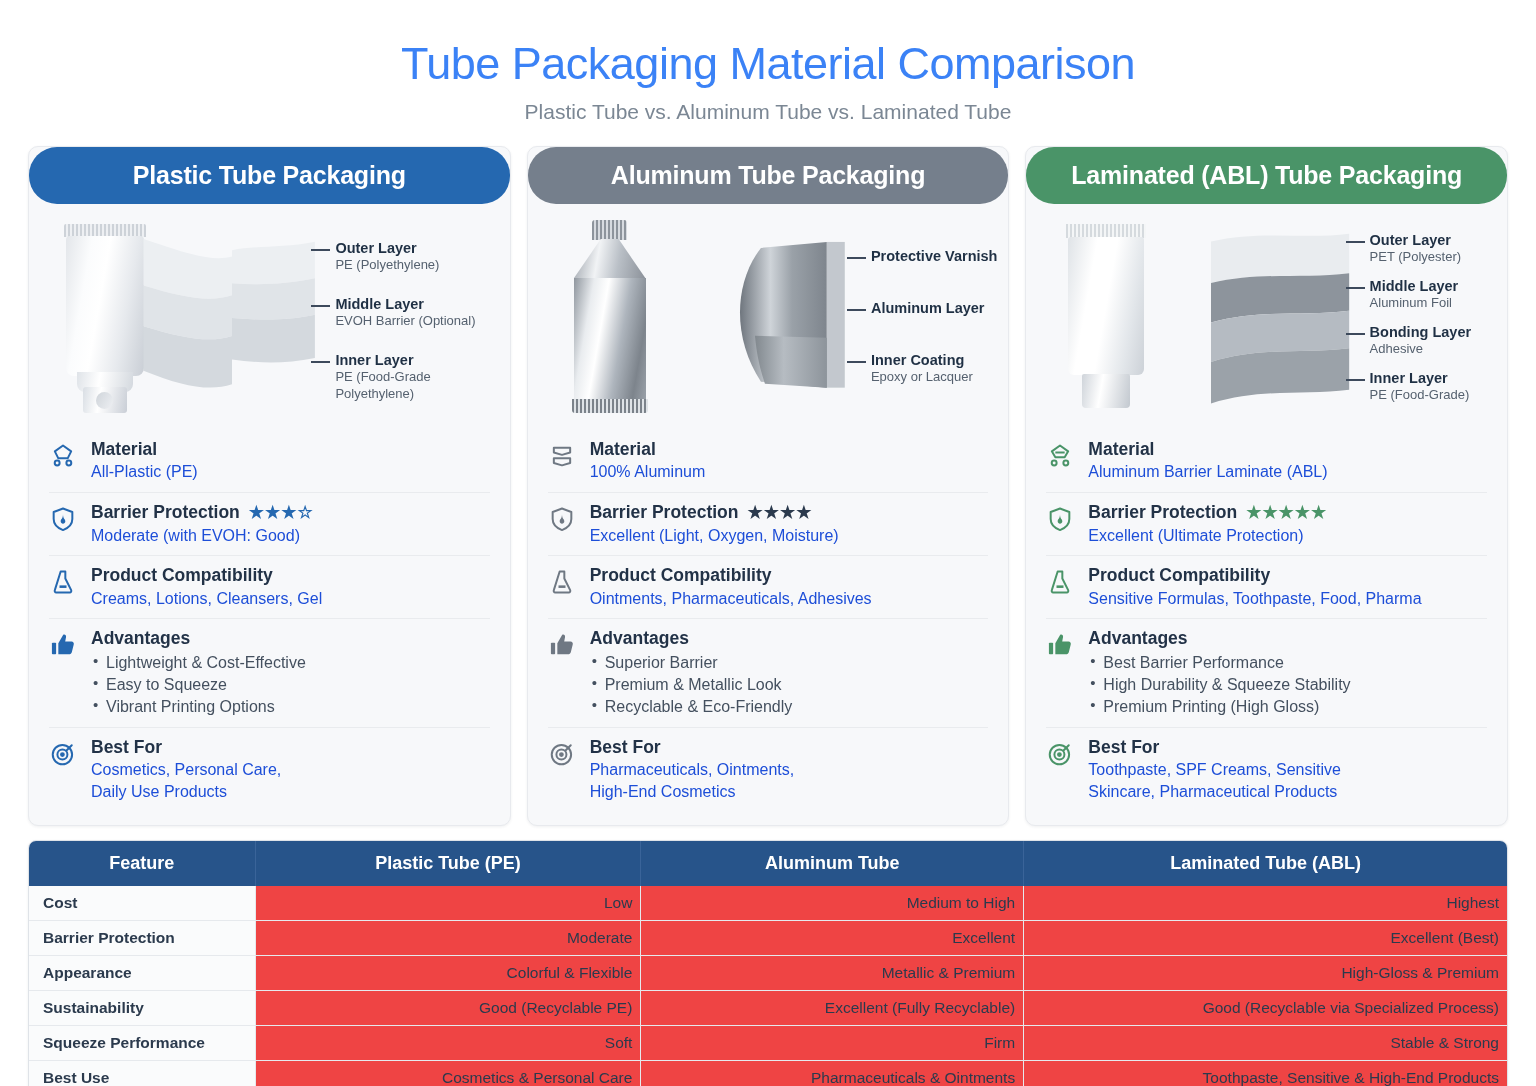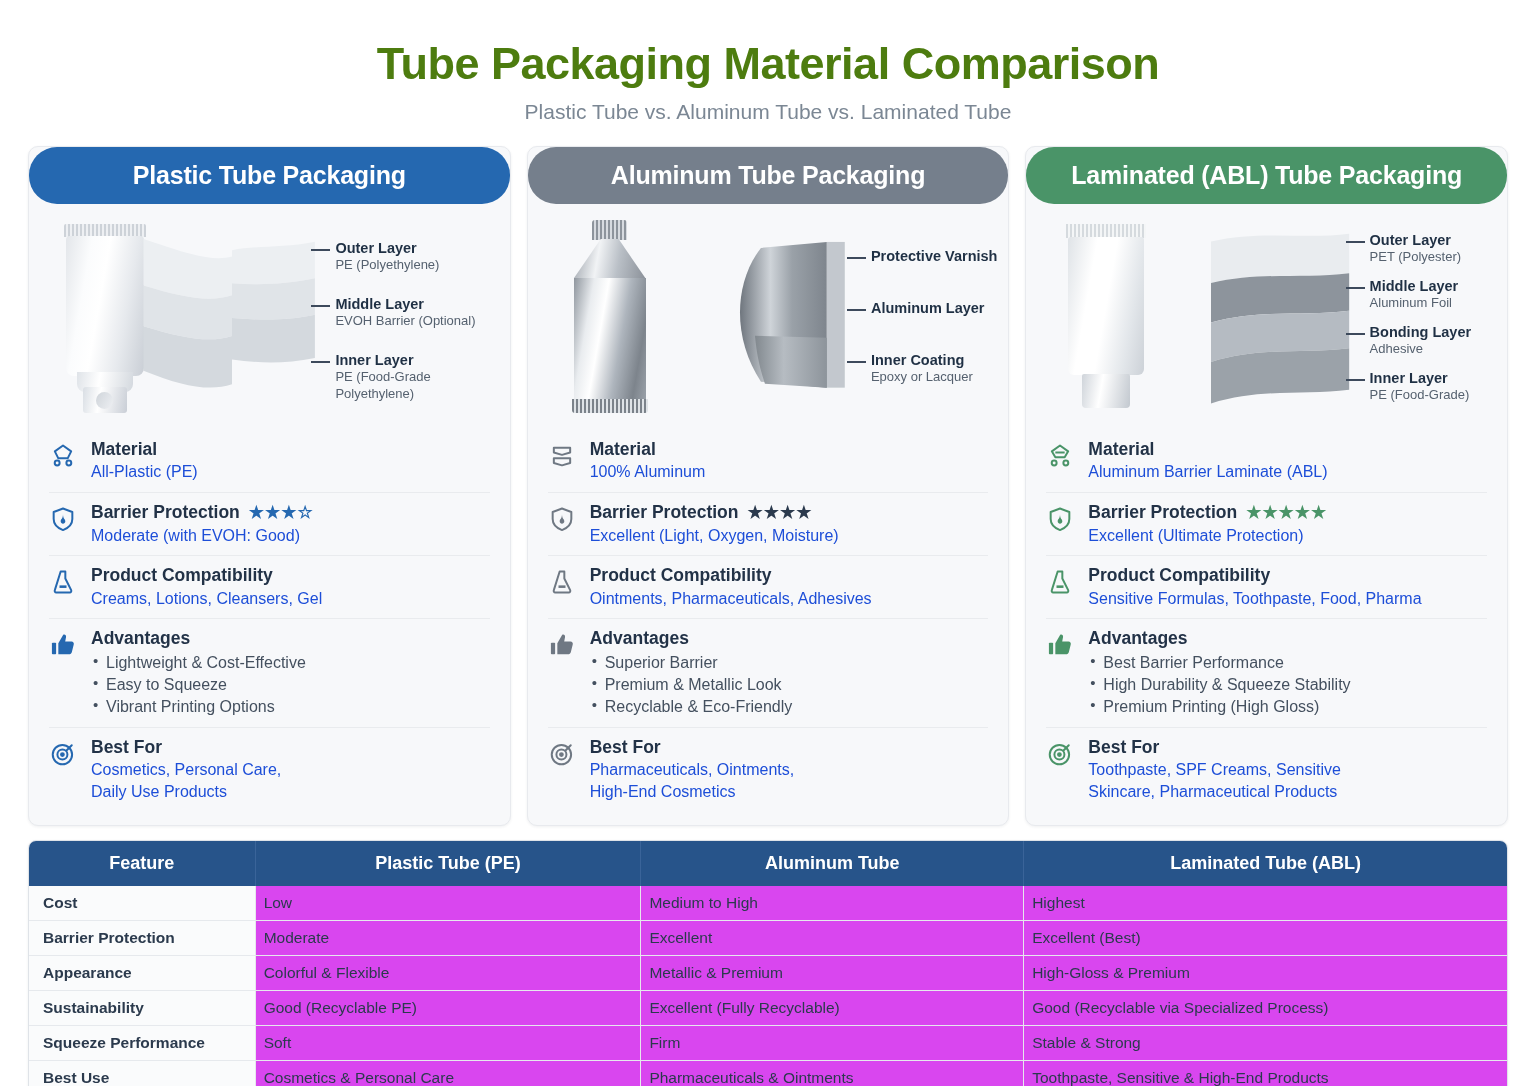--- a/index.html
+++ b/index.html
@@ -8,22 +8,22 @@
     background: #ffffff;
     font-family: "Liberation Sans", sans-serif;
     color: #2b3a4d;
     overflow: hidden;
   }
   .page { position: relative; width: 1536px; height: 1086px; padding: 0 28px; }
 
   
   .title-wrap { text-align: center; padding-top: 40px; }
   .main-title {
-    font-size: 45px; font-weight: bold; letter-spacing: -0.5px;
-    color: #4d7c0f; line-height: 1.08;
+    font-size: 45px; font-weight: normal; letter-spacing: -0.5px;
+    color: #3b82f6; line-height: 1.08;
   }
   .sub-title {
     font-size: 21px; color: #7b8794; margin-top: 11px; font-weight: normal;
   }
 
   
   .cards {
     display: flex; gap: 16px; margin-top: 22px;
     align-items: stretch;
   }
@@ -166,23 +166,23 @@
     box-shadow: 0 1px 3px rgba(30,40,60,.07);
   }
   table { width: 100%; border-collapse: collapse; }
   thead th {
     background: #27548a; color: #ffffff;
     font-size: 18px; font-weight: bold; padding: 12px 8px;
     border-right: 1px solid #3a6499;
   }
   thead th:last-child { border-right: none; }
   tbody td {
-    font-size: 15.5px; color: #2b3a4d; text-align: left;
+    font-size: 15.5px; color: #2b3a4d; text-align: right;
     padding: 8px 8px; border-bottom: 1px solid #e6e9ed;
-    border-right: 1px solid #e6e9ed; background: #d946ef;
+    border-right: 1px solid #e6e9ed; background: #ef4444;
   }
   tbody td:last-child { border-right: none; }
   tbody tr:last-child td { border-bottom: none; }
   tbody td.feat {
     text-align: left; font-weight: bold; padding-left: 14px; background: #fafbfc;
   }
   col.c1 { width: 15.3%; } col.c2 { width: 26.1%; }
   col.c3 { width: 25.9%; } col.c4 { width: 32.7%; }
 </style>
 </head>

